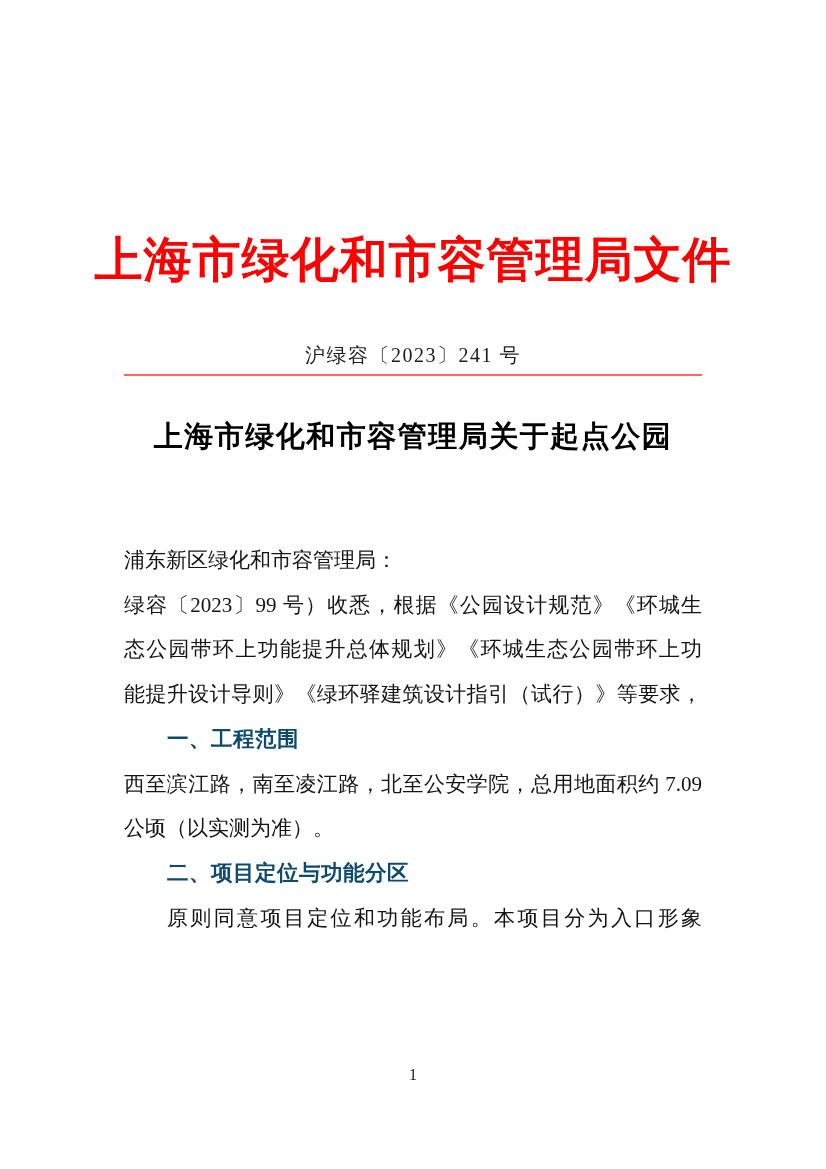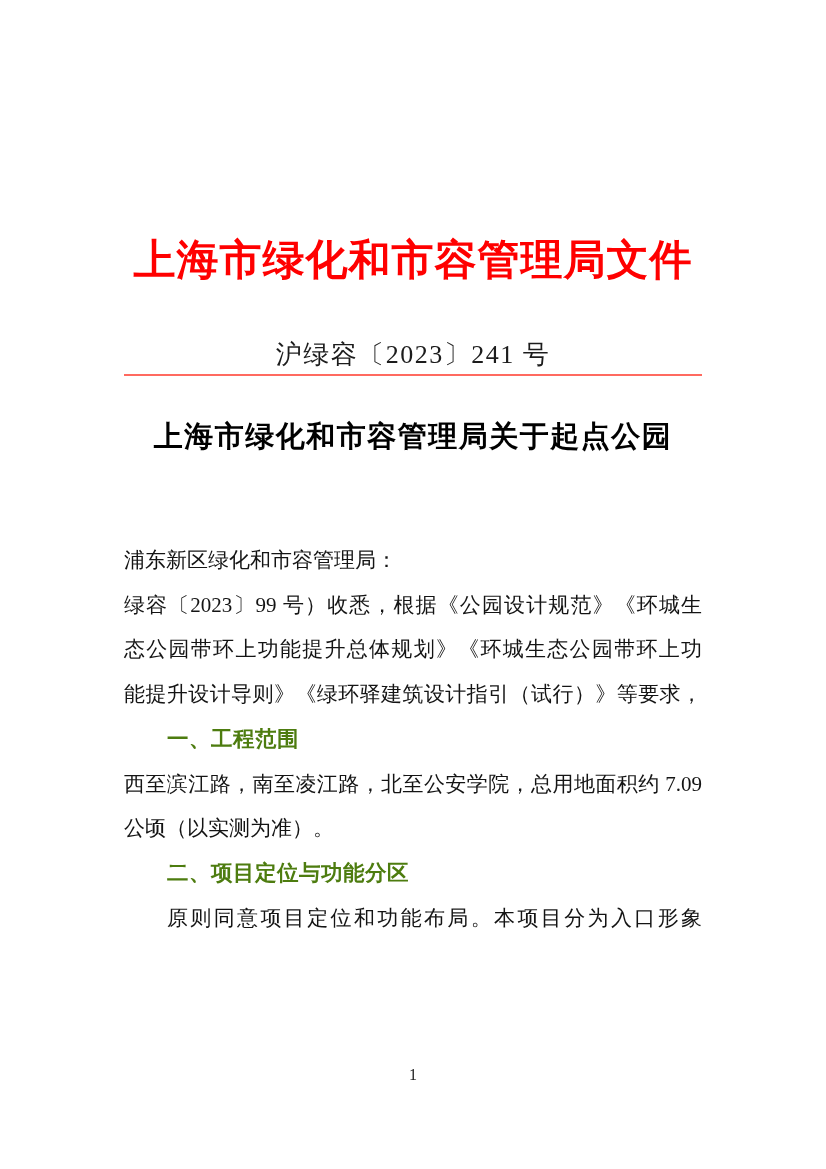--- a/index.html
+++ b/index.html
@@ -19,35 +19,35 @@
     position: absolute;
     inset: 0;
     background: #ffffff;
   }
   .red-head {
     position: absolute;
     top: 231px;
     left: 0;
     width: 826px;
     text-align: center;
-    font-size: 42px;
+    font-size: 48px;
     line-height: 58px;
     font-weight: bold;
     letter-spacing: 1px;
     color: var(--header-red, #ff0000);
     font-family: "Liberation Serif", "DejaVu Serif", serif;
     white-space: nowrap;
   }
   .doc-number {
     position: absolute;
     top: 341px;
     left: 0;
     width: 826px;
     text-align: center;
-    font-size: 26px;
+    font-size: 20px;
     line-height: 28px;
     letter-spacing: 1.5px;
     color: #1c1c1c;
     white-space: nowrap;
   }
   .divider {
     position: absolute;
     top: 374px;
     left: 124px;
     width: 578px;
@@ -89,21 +89,21 @@
     text-align: justify;
     text-align-last: justify;
     -moz-text-align-last: justify;
     text-justify: inter-character;
   }
   .line.heading {
     font-family: Liberation Serif, serif;
     font-weight: bold;
     font-size: 21.5px;
     letter-spacing: 0.5px;
-    color: #4d7c0f;
+    color: #0c4a6e;
   }
   .page-number {
     position: absolute;
     top: 1064px;
     left: 0;
     width: 826px;
     text-align: center;
     font-size: 16px;
     line-height: 22px;
     color: #222222;

